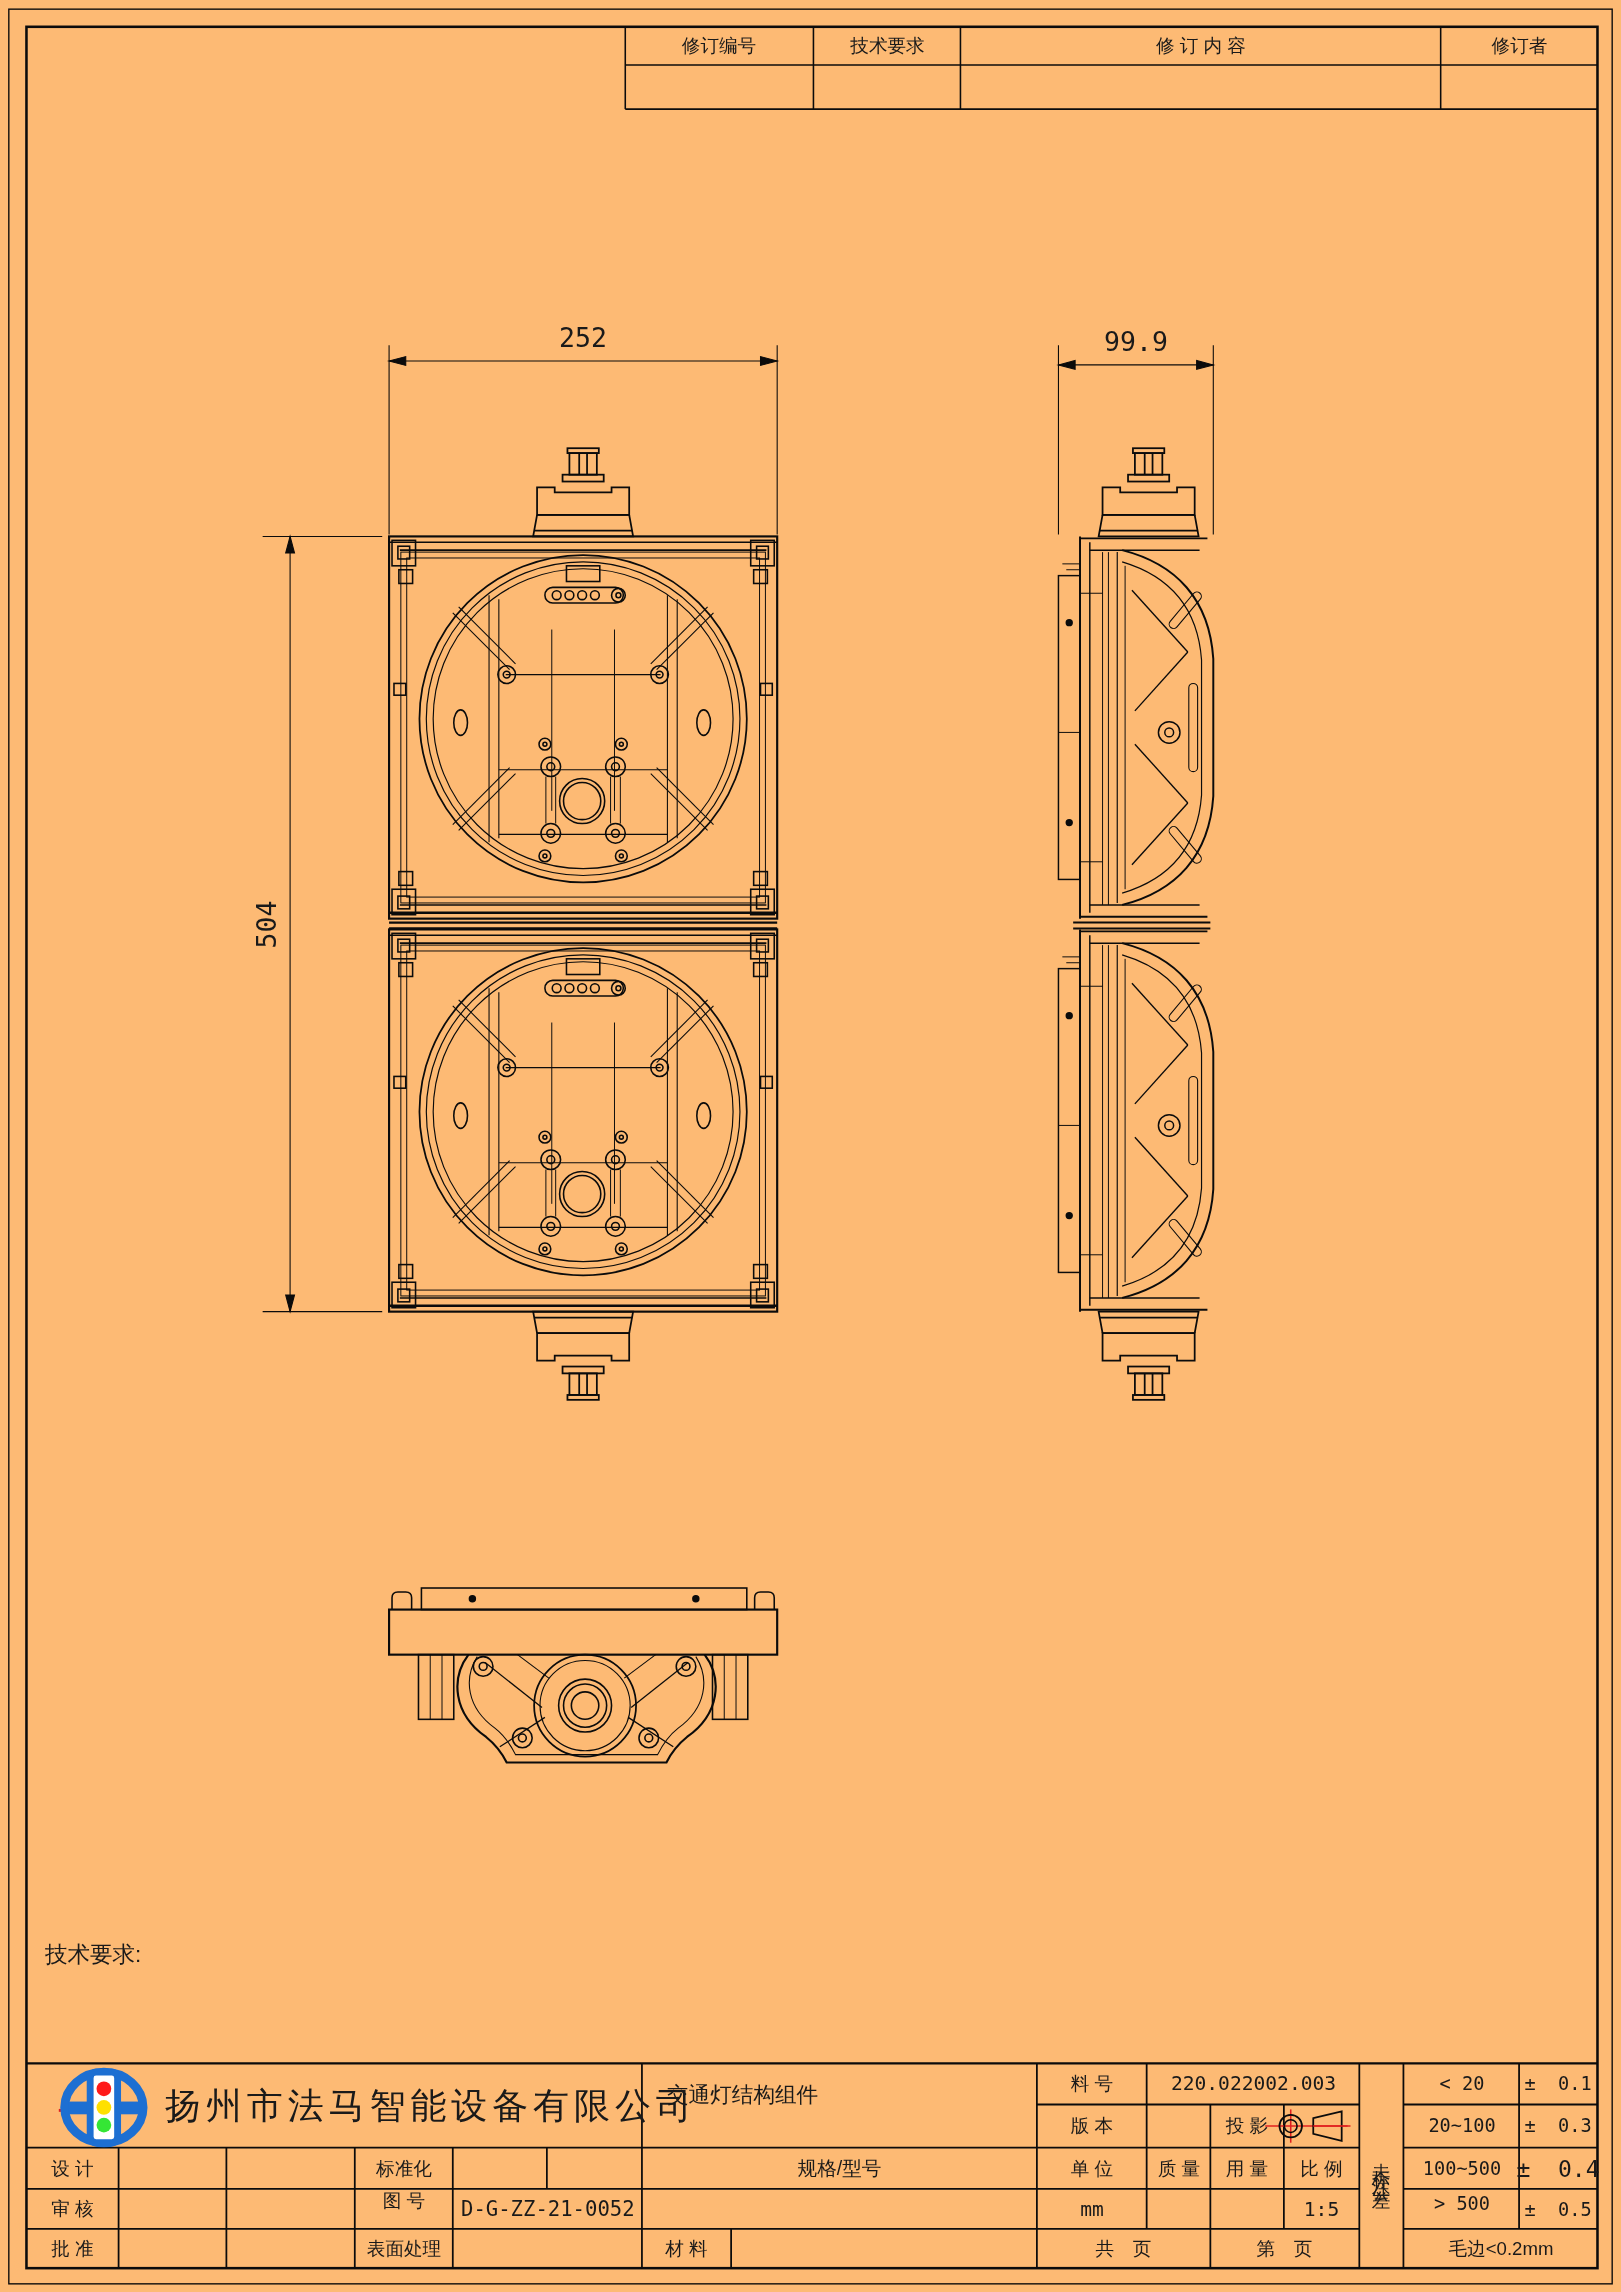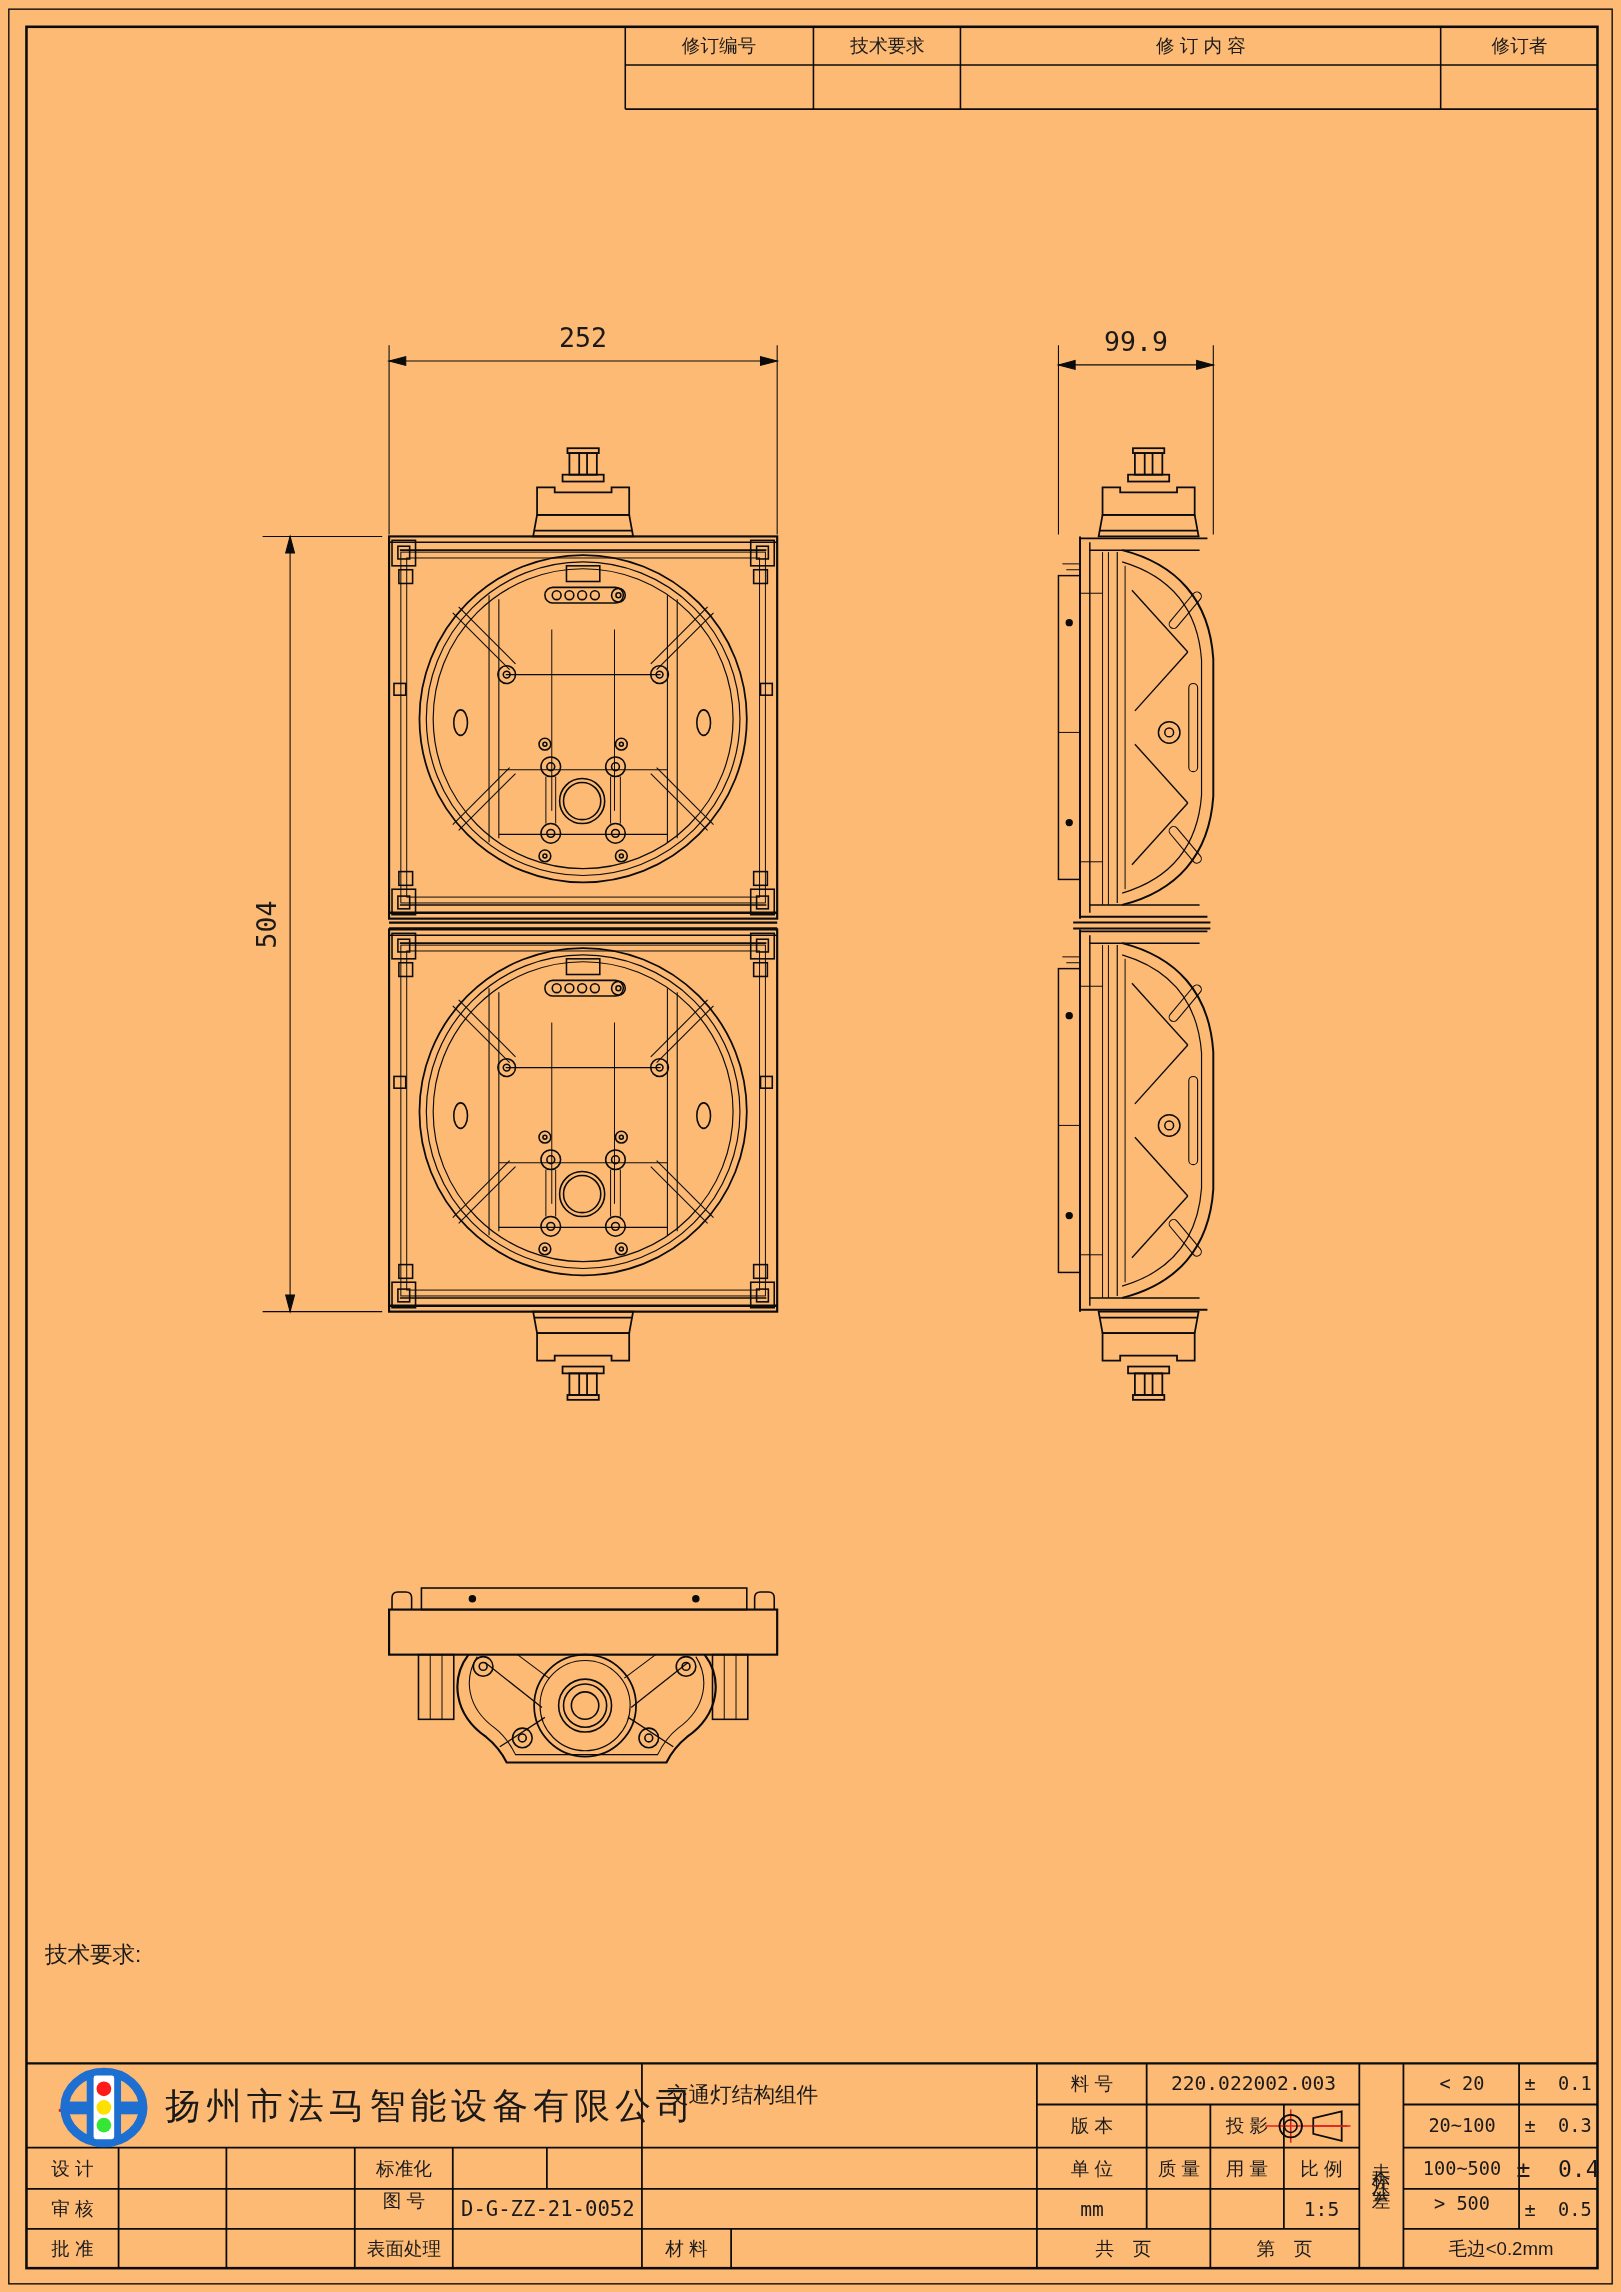--- a/index.html
+++ b/index.html
@@ -323,20 +323,21 @@
 <div class="t l" style="left:165px;top:2071px;width:470px;height:71px;font-size:36px;letter-spacing:4.9px">扬州市法马智能设备有限公司</div>
 <div class="t c" style="left:26.5px;top:2148px;width:92px;height:41px;font-size:18.6px">设 计</div>
 <div class="t c" style="left:26.5px;top:2189px;width:92px;height:40px;font-size:18.6px">审 核</div>
 <div class="t c" style="left:26.5px;top:2229px;width:92px;height:39px;font-size:18.6px">批 准</div>
 <div class="t c" style="left:355px;top:2148px;width:98px;height:41px;font-size:18.6px">标准化</div>
 <div class="t c" style="left:355px;top:2189px;width:98px;height:24px;font-size:18.6px">图 号</div>
 <div class="t c" style="left:355px;top:2229px;width:98px;height:39px;font-size:18.6px">表面处理</div>
 <div class="t l mono" style="left:461px;top:2189px;width:181px;height:40px;font-size:20.6px">D-G-ZZ-21-0052</div>
 
 <div class="t" style="left:667px;top:2080px;font-size:21.6px">交通灯结构组件</div>
+<div class="t c" style="left:642px;top:2148px;width:395px;height:41px;font-size:19.6px">规格/型号</div>
 <div class="t c" style="left:642px;top:2229px;width:89px;height:39px;font-size:18.6px">材 料</div>
 
 <div class="t c" style="left:1037px;top:2063px;width:110px;height:41px;font-size:18.6px">料 号</div>
 <div class="t c mono" style="left:1147px;top:2063px;width:213px;height:41px;font-size:19.6px">220.022002.003</div>
 <div class="t c" style="left:1037px;top:2104px;width:110px;height:43px;font-size:18.6px">版 本</div>
 <div class="t c" style="left:1210px;top:2104px;width:74px;height:43px;font-size:18.6px">投 影</div>
 <div class="t c" style="left:1037px;top:2148px;width:110px;height:41px;font-size:18.6px">单 位</div>
 <div class="t c" style="left:1147px;top:2148px;width:64px;height:41px;font-size:18.6px">质 量</div>
 <div class="t c" style="left:1210px;top:2148px;width:74px;height:41px;font-size:18.6px">用 量</div>
 <div class="t c" style="left:1284px;top:2148px;width:75px;height:41px;font-size:18.6px">比 例</div>

